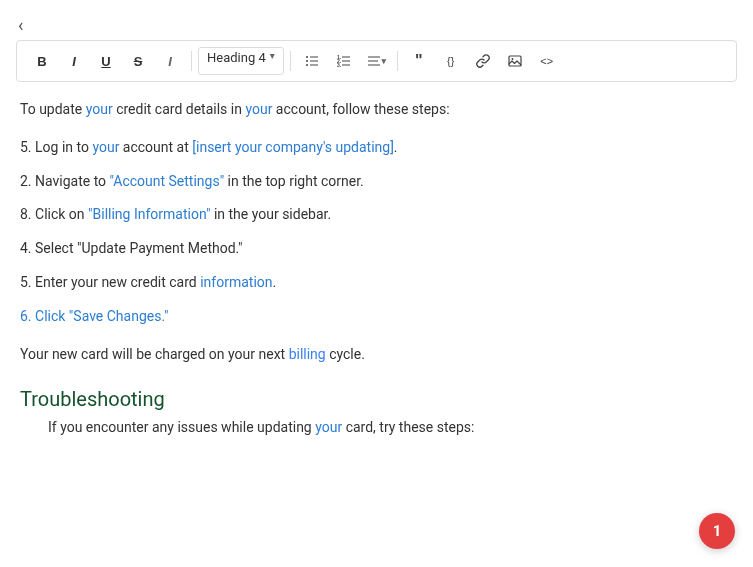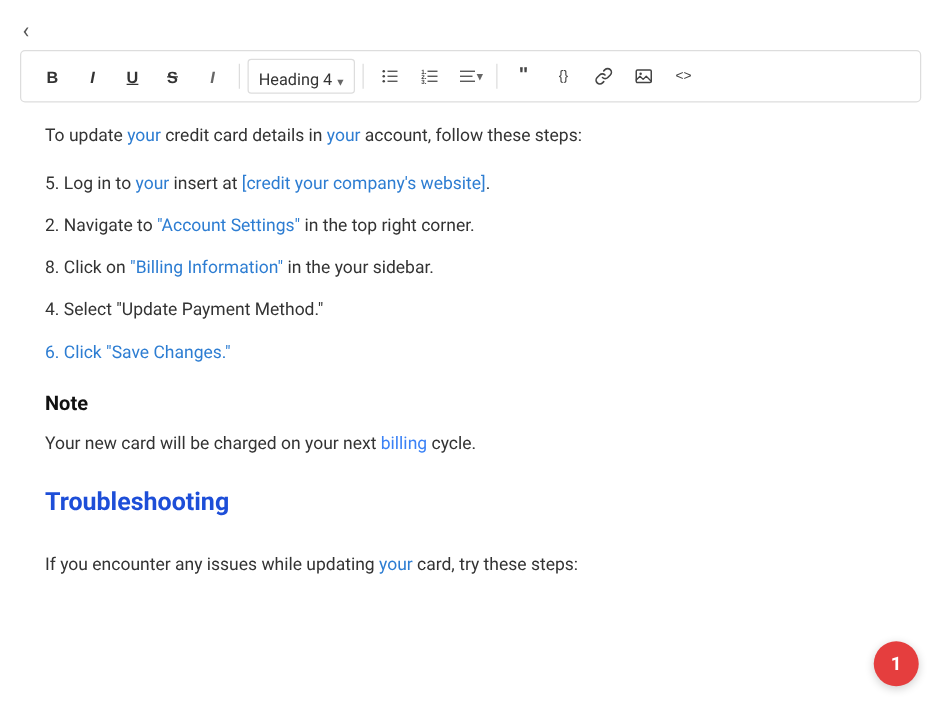--- a/index.html
+++ b/index.html
@@ -54,40 +54,40 @@
 
     .toolbar-divider {
       width: 1px;
       height: 20px;
       background: #ddd;
       margin: 0 4px;
     }
 
     .heading-select {
       display: flex;
-      align-items: flex-end;
+      align-items: flex-start;
       gap: 4px;
       padding: 2px 8px;
       border: 1px solid #ddd;
       border-radius: 3px;
       cursor: pointer;
       font-size: 13px;
       color: #333;
       background: #fff;
       height: 28px;
     }
 
     .heading-select .chevron {
       font-size: 10px;
       color: #666;
     }
 
     
     .content {
-      padding: 16px 36px;
+      padding: 16px 20px;
       font-size: 14px;
       line-height: 1.7;
       color: #333;
     }
 
     .intro-text {
       margin-bottom: 14px;
       color: #333;
     }
 
@@ -118,27 +118,28 @@
     }
 
     .note-text {
       color: #333;
       margin-bottom: 16px;
     }
     .note-text .link { color: #3b82f6; }
 
     .troubleshoot-heading {
       font-size: 20px;
-      font-weight: 700;
-      color: #1d4ed8;
-      margin-bottom: 23px;
+      font-weight: 400;
+      color: #14532d;
+      margin-bottom: 0;
     }
 
     .troubleshoot-text {
       color: #333;
+      margin-left: 28px;
     }
     .troubleshoot-text .link { color: #2d7dd2; }
 
     
     .notification-badge {
       position: absolute;
       bottom: 18px;
       right: 18px;
       width: 36px;
       height: 36px;
@@ -234,37 +235,39 @@
   <button class="toolbar-btn" style="font-size:11px;color:#444;font-weight:400;">&lt;&gt;</button>
 </div>
 
 <div class="content">
   <p class="intro-text">
     <span>To update </span><span class="highlight">your</span><span> credit card details in </span><span class="highlight">your</span><span> account, follow these steps:</span>
   </p>
 
   <ol class="steps-list">
     <li>
-      <span>5. Log in to </span><span class="link">your</span><span> insert at </span><span class="link">[credit your company's website]</span><span>.</span>
+      <span>5. Log in to </span><span class="link">your</span><span> account at </span><span class="link">[insert your company's updating]</span><span>.</span>
     </li>
     <li>
       <span>2. Navigate to </span><span class="link">"Account Settings"</span><span> in the top right corner.</span>
     </li>
     <li>
       <span>8. Click on </span><span class="link">"Billing Information"</span><span> in the your sidebar.</span>
     </li>
     <li>
       <span>4. Select "Update Payment Method."</span>
     </li>
     <li>
+      <span>5. Enter your new credit card </span><span class="link">information</span><span>.</span>
+    </li>
+    <li>
       <span class="link">6. Click "Save Changes."</span>
     </li>
   </ol>
 
-  <h3 class="section-heading">Note</h3>
   <p class="note-text">
     <span>Your new card will be charged on your next </span><span class="link">billing</span><span> cycle.</span>
   </p>
 
   <h2 class="troubleshoot-heading">Troubleshooting</h2>
   <p class="troubleshoot-text">
     <span>If you encounter any issues while updating </span><span class="link">your</span><span> card, try these steps:</span>
   </p>
 </div>
 

